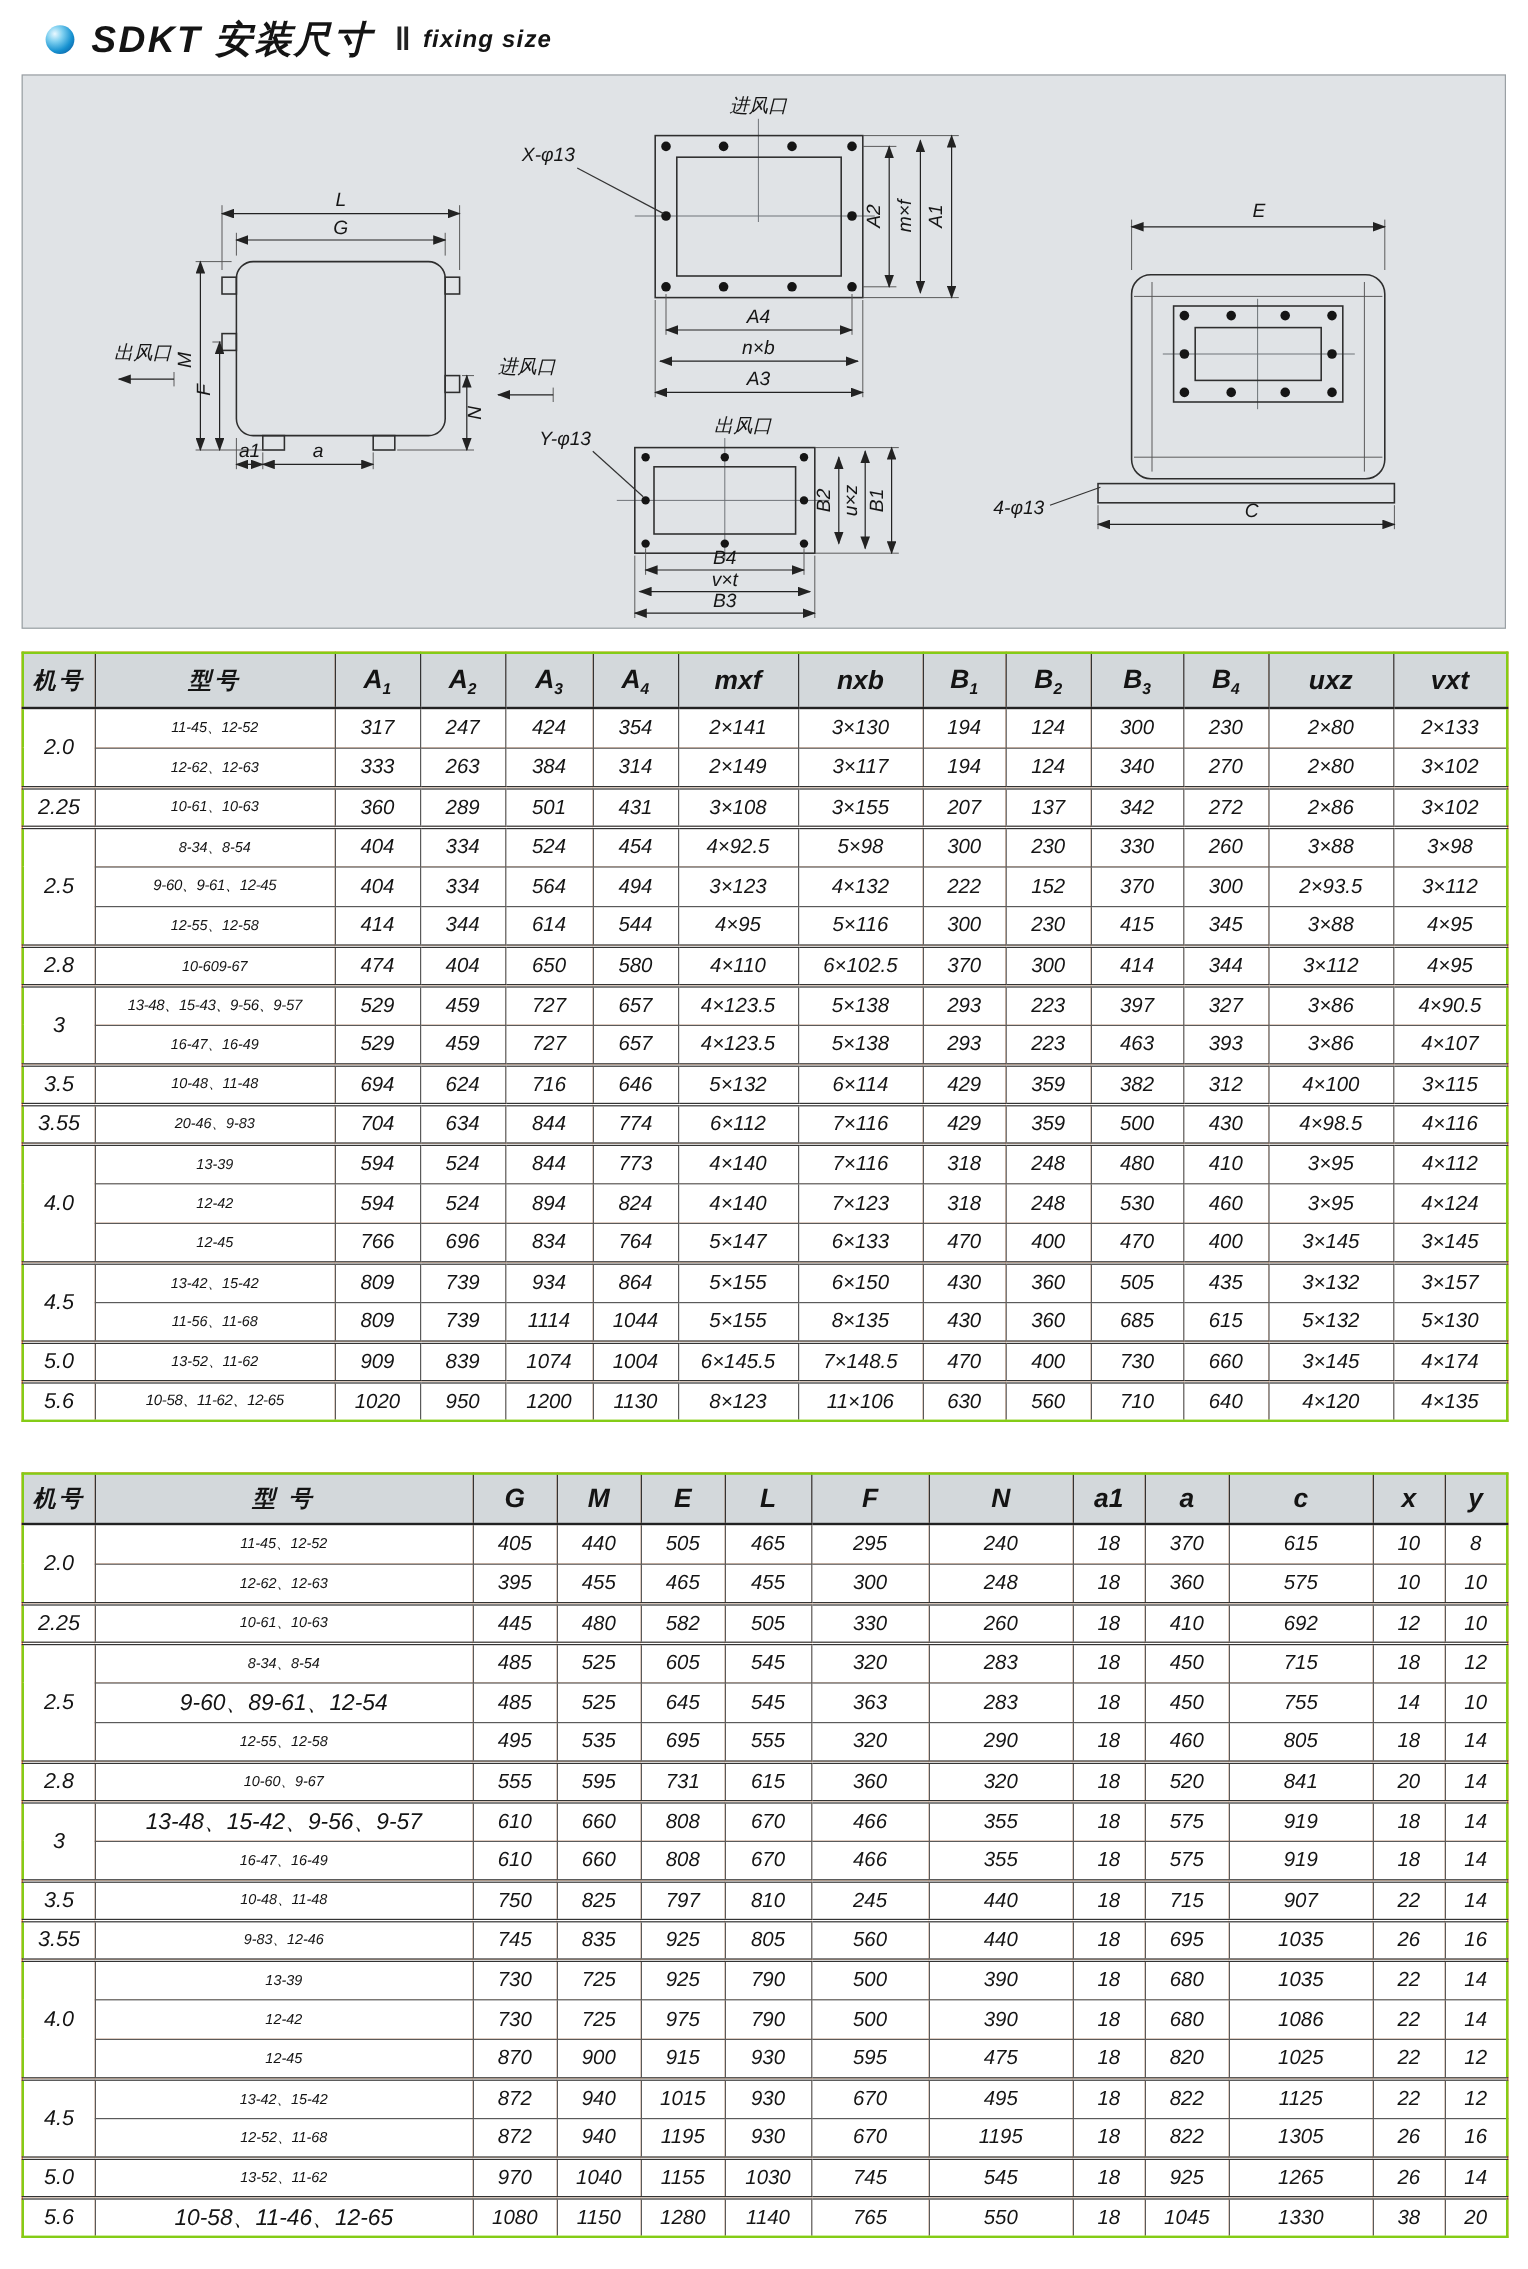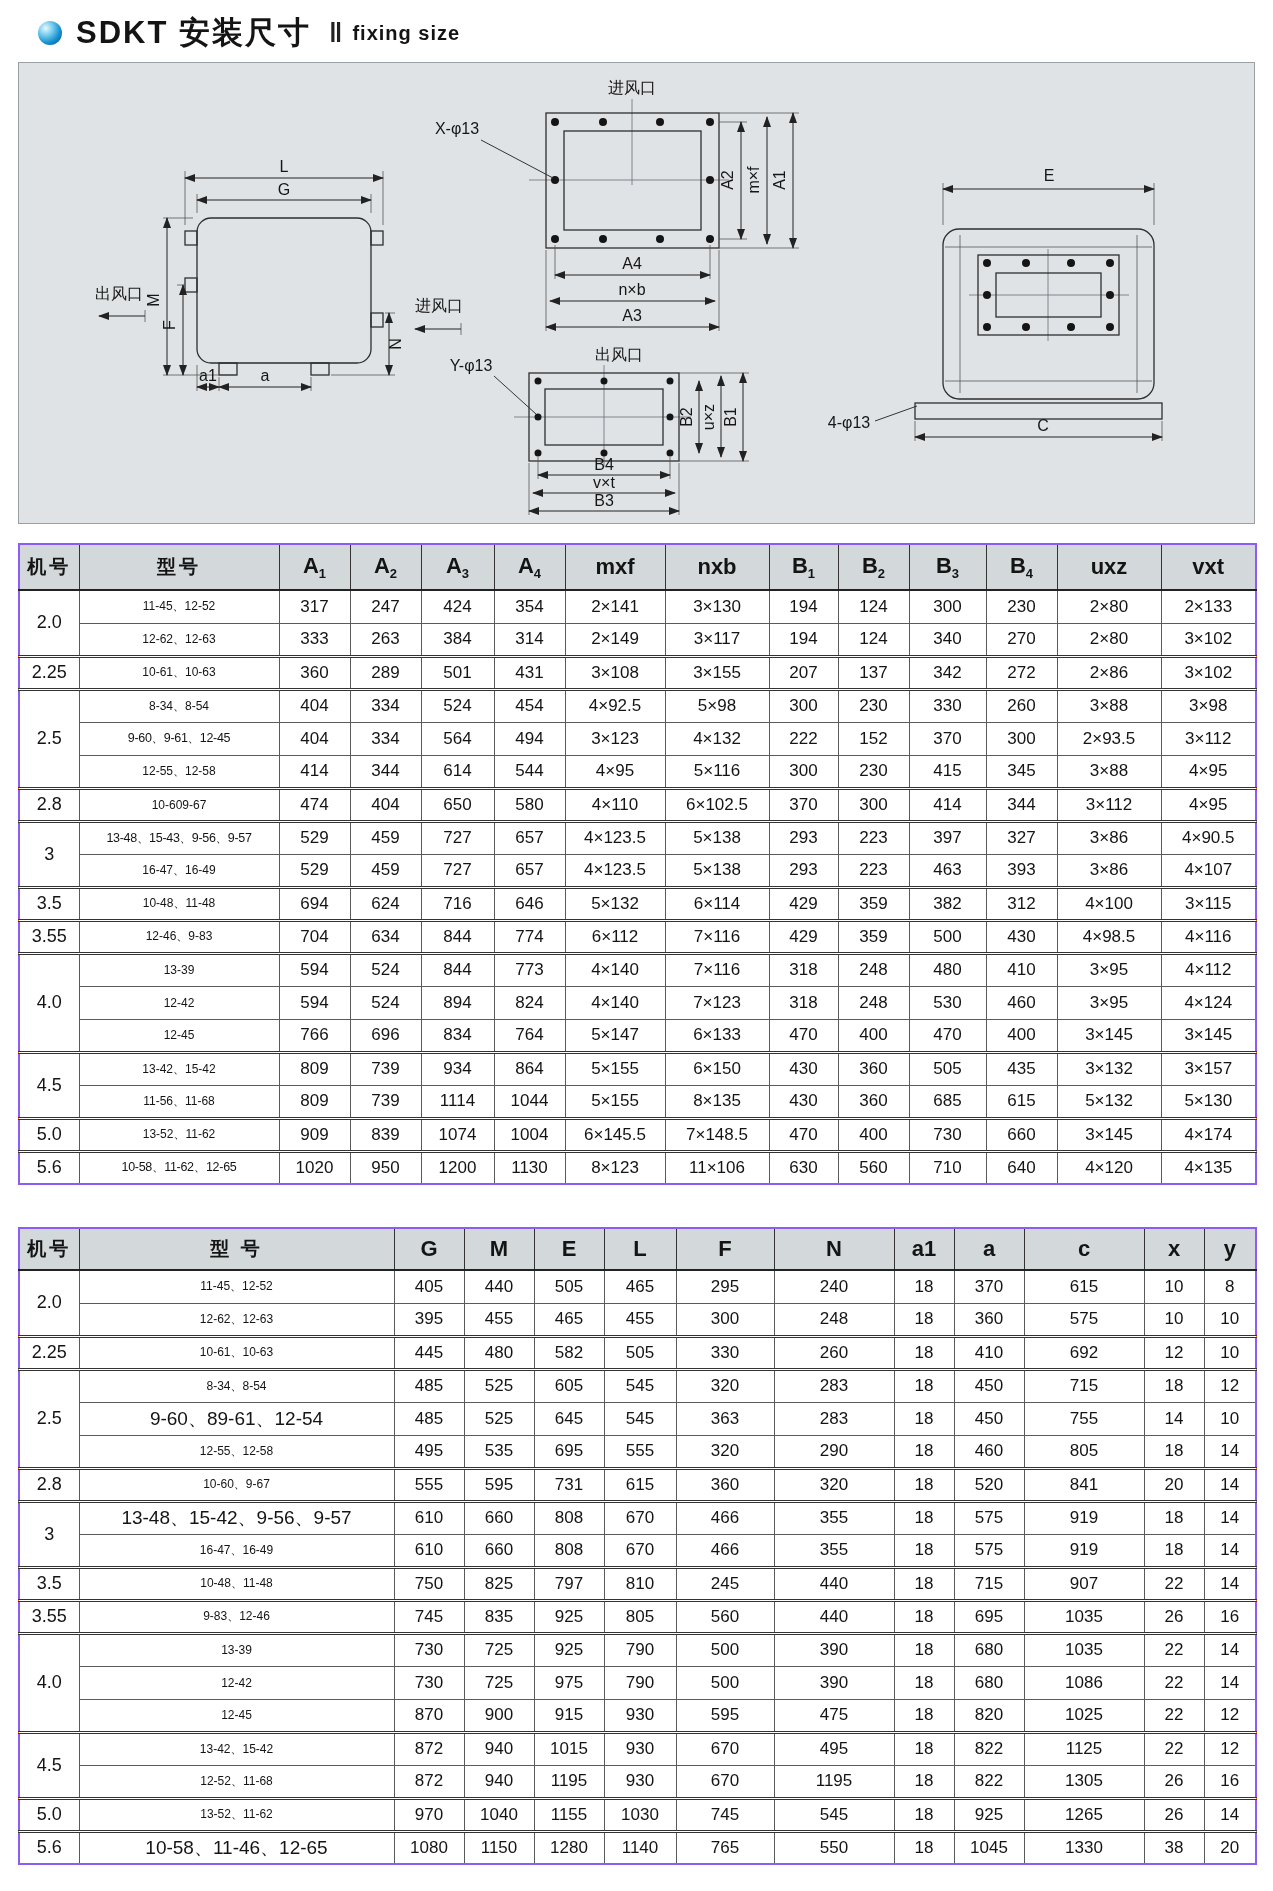--- a/index.html
+++ b/index.html
@@ -1,17 +1,17 @@
 <!DOCTYPE html>
 <html><head>
 <meta charset="utf-8">
 <style>
   html,body { margin:0; padding:0; background:#ffffff; }
   body { width:1273px; height:1891px; font-family:"Liberation Sans","DejaVu Sans",sans-serif; color:#141414; }
-  .page { position:relative; width:1273px; height:1891px; overflow:hidden; }
+  .page { position:relative; width:1273px; height:1891px; overflow:hidden;font-style:italic; }
 
   
   .title-row { position:absolute; left:38px; top:12px; display:flex; align-items:center; }
   .bullet { width:24px; height:24px; border-radius:50%; margin-right:14px;
             background: radial-gradient(circle at 32% 30%, #eaf8ff 0%, #7fd0f0 28%, #1691d0 62%, #0b5fa4 88%, #084f8c 100%); }
   .title-zh { font-size:31px; font-weight:bold; letter-spacing:2px; }
   .title-sep { font-size:27px; font-weight:bold; margin:0 10px 0 18px; color:#222; }
   .title-en { font-size:20px; font-weight:bold; letter-spacing:1px; }
 
   
@@ -22,21 +22,21 @@
   .dg line.dim  { stroke:#222; stroke-width:1; marker-start:url(#arr); marker-end:url(#arr); }
   .dg line.arrL { stroke:#222; stroke-width:1; marker-end:url(#arr); }
   .dg line.ext  { stroke:#555; stroke-width:0.8; }
   .dg line.cl   { stroke:#6a6f73; stroke-width:0.8; }
   .dg line.lead { stroke:#333; stroke-width:1; }
   .dg circle { fill:#151515; }
   .dg text { fill:#161616; font-size:16px; font-family:"Liberation Sans","DejaVu Sans",sans-serif; }
 
   
   .dims-table { position:absolute; left:18px; width:1237px; border-collapse:collapse; table-layout:fixed;
-                background:#f97316; border:2px solid #8b5cf6; }
+                background:#f97316; border:2px solid #84cc16; }
   #table1 { top:543px; }
   #table2 { top:1227px; }
   .dims-table th { background:#d3d8db; border:1px solid #333; border-bottom:2px solid #222;
                    font-weight:bold; font-size:22px; padding:0; }
   .dims-table th:nth-child(1), .dims-table th:nth-child(2) { font-size:19px; letter-spacing:3px; }
   .dims-table th sub { font-size:13px; letter-spacing:0; }
   #table1 thead tr { height:46px; }
   #table2 thead tr { height:42px; }
   .dims-table tbody tr { height:33px; }
   .dims-table td { border:1px solid #5a5a5a; text-align:center; vertical-align:middle;
@@ -429,21 +429,21 @@
           <td class="value-cell">6×114</td>
           <td class="value-cell">429</td>
           <td class="value-cell">359</td>
           <td class="value-cell">382</td>
           <td class="value-cell">312</td>
           <td class="value-cell">4×100</td>
           <td class="value-cell">3×115</td>
         </tr>
         <tr class="group-start">
           <td rowspan="1" class="size-cell">3.55</td>
-          <td class="model-cell">12-46、9-83</td>
+          <td class="model-cell">20-46、9-83</td>
           <td class="value-cell">704</td>
           <td class="value-cell">634</td>
           <td class="value-cell">844</td>
           <td class="value-cell">774</td>
           <td class="value-cell">6×112</td>
           <td class="value-cell">7×116</td>
           <td class="value-cell">429</td>
           <td class="value-cell">359</td>
           <td class="value-cell">500</td>
           <td class="value-cell">430</td>

